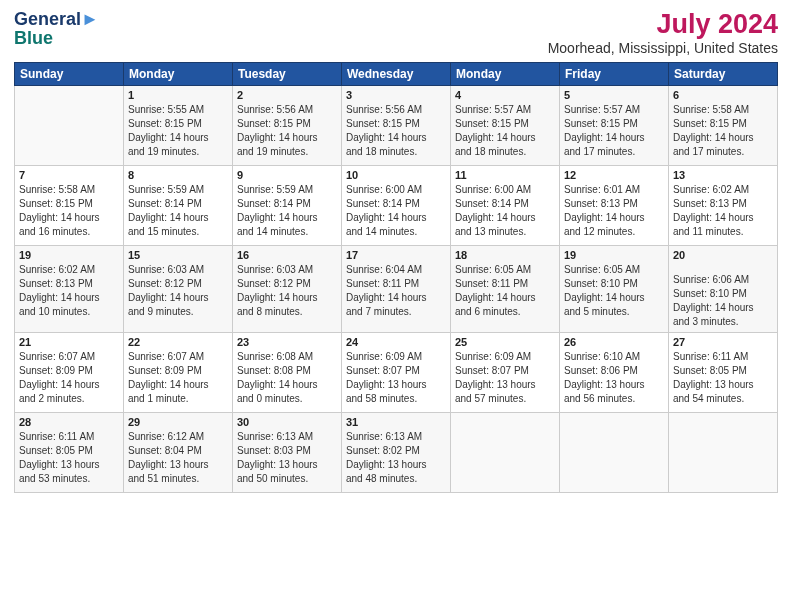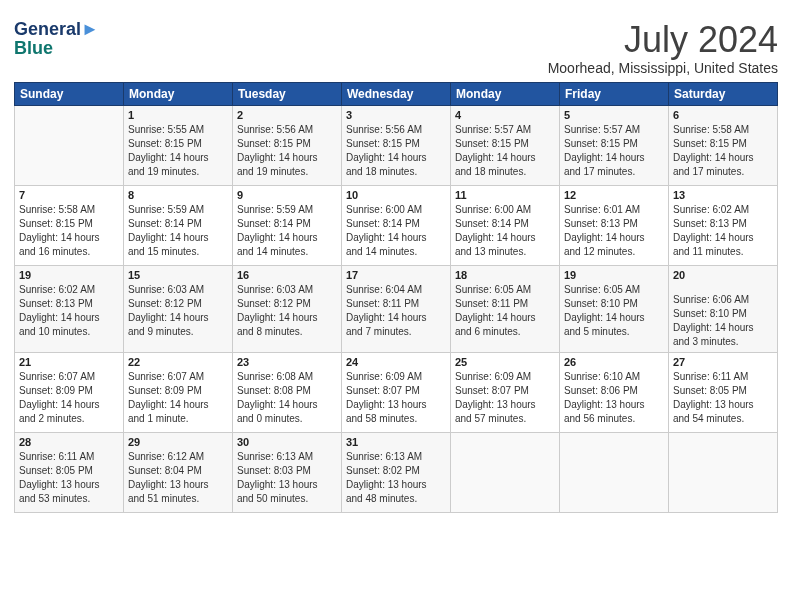--- a/index.html
+++ b/index.html
@@ -6,21 +6,21 @@
     body {
       font-family: Arial, sans-serif;
       background: #fff;
       width: 792px;
       height: 612px;
       overflow: hidden;
     }
     .page {
       width: 792px;
       height: 612px;
-      padding: 20px 14px;
+      padding: 10px 14px;
       background: #fff;
     }
     .header {
       display: flex;
       justify-content: space-between;
       align-items: flex-start;
       margin-bottom: 6px;
     }
     .logo {
       display: flex;
@@ -29,23 +29,23 @@
     }
     .logo-row {
       display: flex;
       align-items: center;
       gap: 2px;
     }
     .title-block {
       text-align: right;
     }
     .month-title {
-      font-size: 36px;
-      font-weight: normal;
-      color: #404040;
+      font-size: 27px;
+      font-weight: bold;
+      color: #be185d;
       line-height: 1.1;
     }
     .location {
       font-size: 14px;
       color: #333;
       font-weight: normal;
     }
     .calendar {
       width: 100%;
       border-collapse: collapse;

